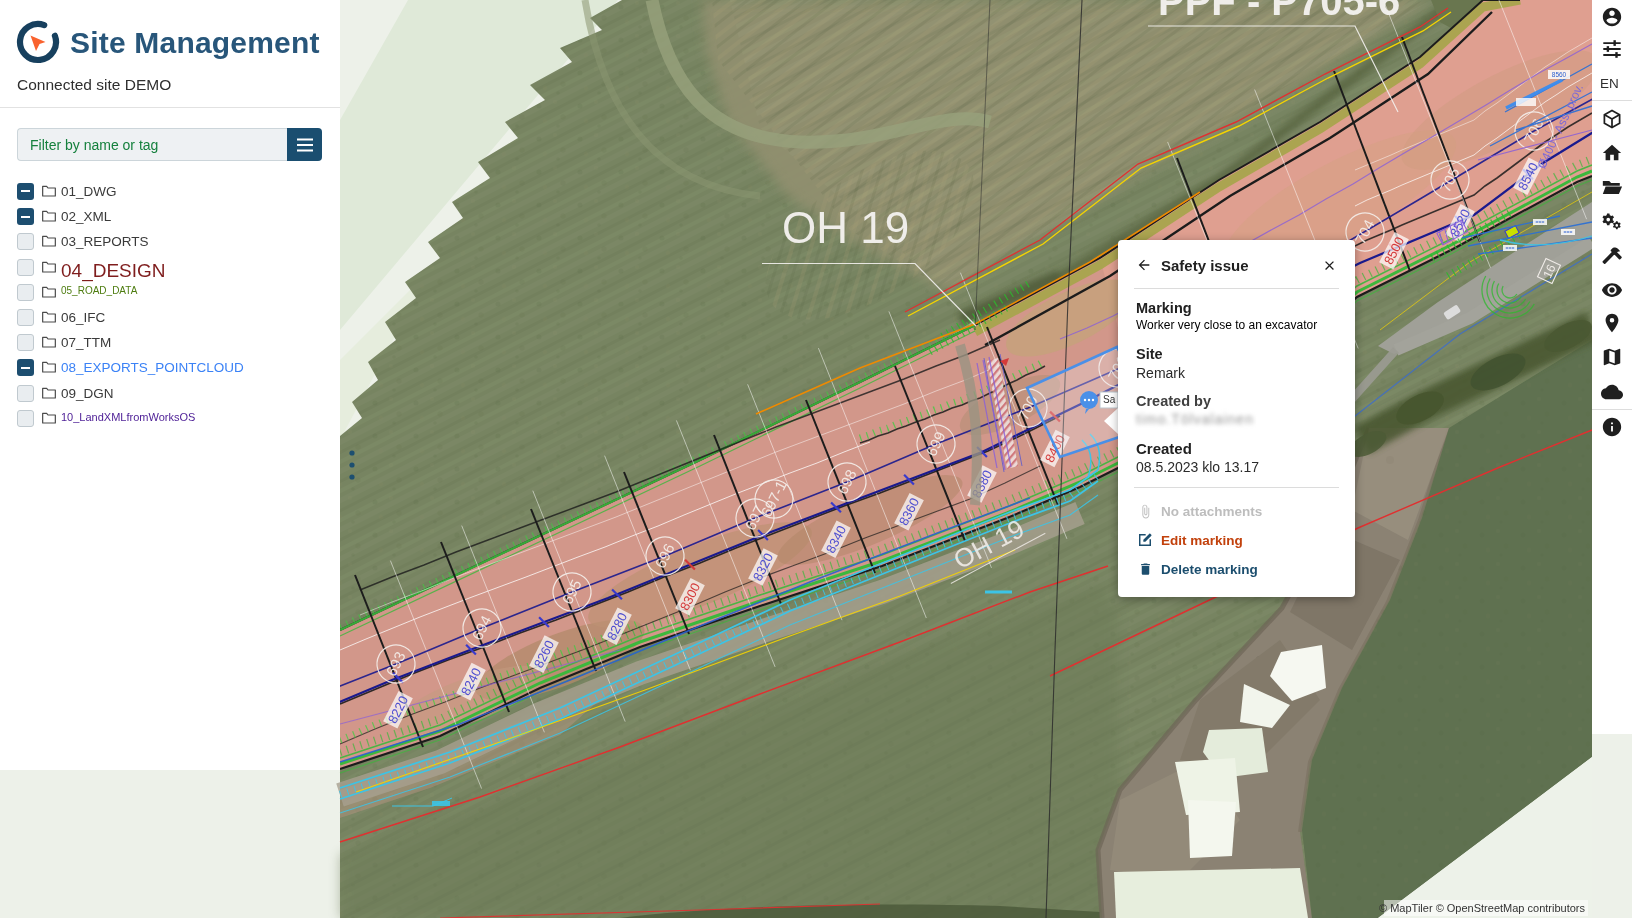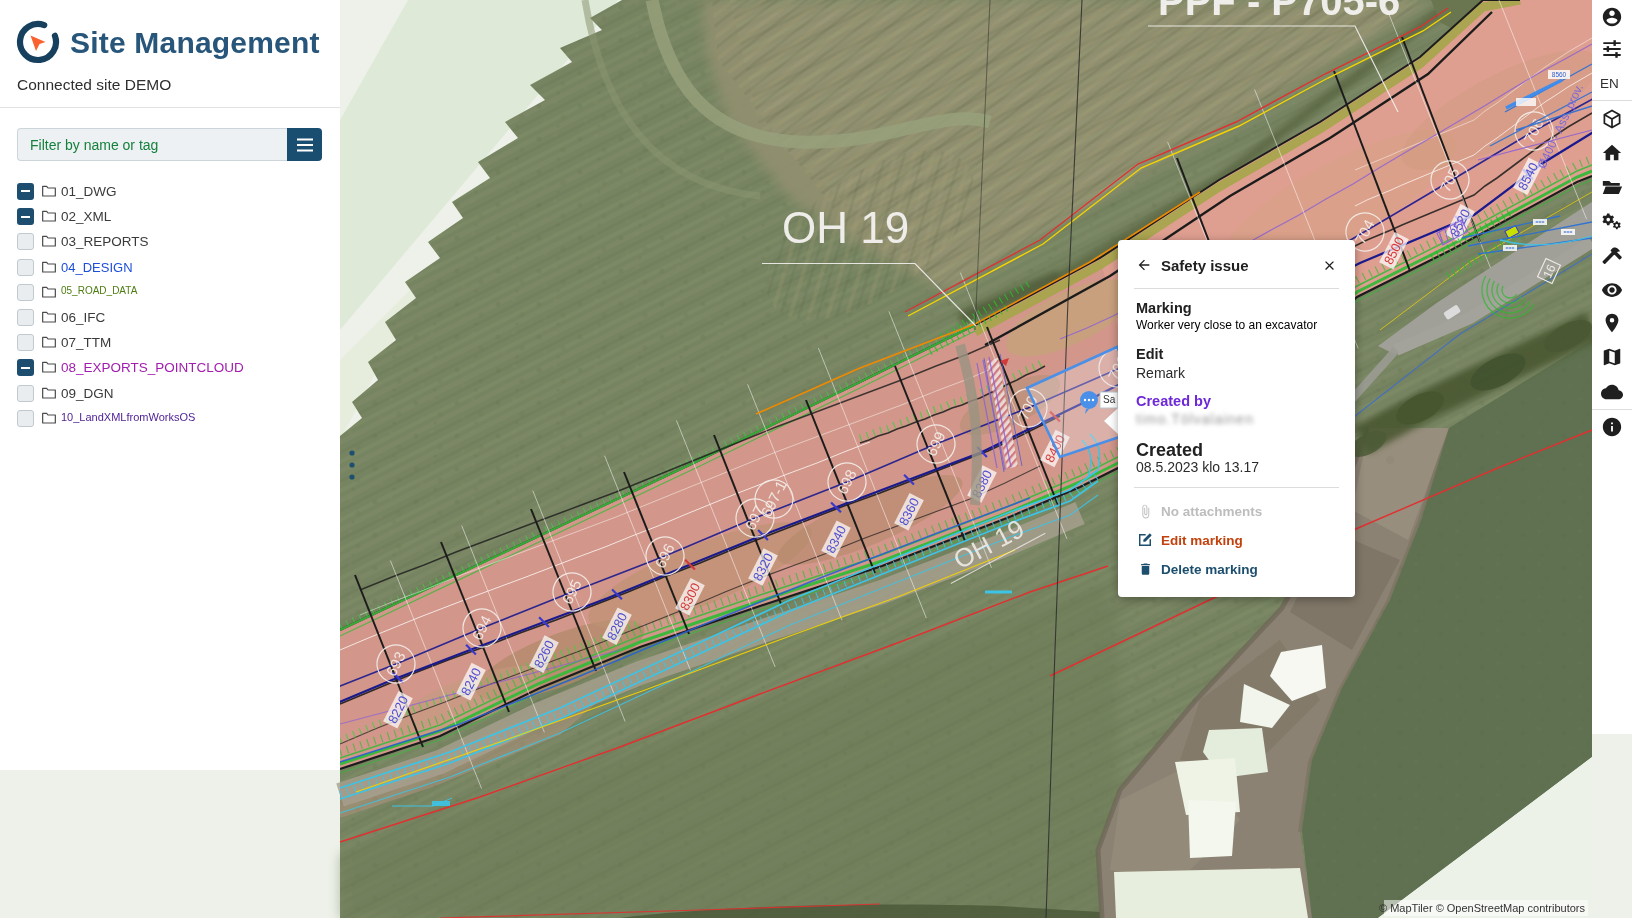--- a/index.html
+++ b/index.html
@@ -388,42 +388,42 @@
     <div style="position:absolute;left:61px;top:209px;font-size:13.5px;color:#3a3a3a">02_XML</div>
     <div style="position:absolute;left:17px;top:233px;width:17px;height:17px;background:#e9edf0;border:1.6px solid #c0c9cf;border-radius:3px"></div>
     <svg width="16" height="14" viewBox="0 0 24 20" style="position:absolute;left:41px;top:234px">
       <path d="M2.5 3 h6 l2 2.5 h11 v12 h-19 z" fill="none" stroke="#4a4a4a" stroke-width="1.8" stroke-linejoin="round"></path>
     </svg>
     <div style="position:absolute;left:61px;top:234px;font-size:13.5px;color:#3a3a3a">03_REPORTS</div>
     <div style="position:absolute;left:17px;top:259px;width:17px;height:17px;background:#e9edf0;border:1.6px solid #c0c9cf;border-radius:3px"></div>
     <svg width="16" height="14" viewBox="0 0 24 20" style="position:absolute;left:41px;top:260px">
       <path d="M2.5 3 h6 l2 2.5 h11 v12 h-19 z" fill="none" stroke="#4a4a4a" stroke-width="1.8" stroke-linejoin="round"></path>
     </svg>
-    <div style="position:absolute;left:61px;top:260px;font-size:13px;color:#1d4ed8">04_DESIGN</div>
+    <div style="position:absolute;left:61px;top:260px;font-size:19px;color:#7f1d1d">04_DESIGN</div>
     <div style="position:absolute;left:17px;top:284px;width:17px;height:17px;background:#e9edf0;border:1.6px solid #c0c9cf;border-radius:3px"></div>
     <svg width="16" height="14" viewBox="0 0 24 20" style="position:absolute;left:41px;top:285px">
       <path d="M2.5 3 h6 l2 2.5 h11 v12 h-19 z" fill="none" stroke="#4a4a4a" stroke-width="1.8" stroke-linejoin="round"></path>
     </svg>
     <div style="position:absolute;left:61px;top:285px;font-size:10px;color:#4d7c0f">05_ROAD_DATA</div>
     <div style="position:absolute;left:17px;top:309px;width:17px;height:17px;background:#e9edf0;border:1.6px solid #c0c9cf;border-radius:3px"></div>
     <svg width="16" height="14" viewBox="0 0 24 20" style="position:absolute;left:41px;top:310px">
       <path d="M2.5 3 h6 l2 2.5 h11 v12 h-19 z" fill="none" stroke="#4a4a4a" stroke-width="1.8" stroke-linejoin="round"></path>
     </svg>
     <div style="position:absolute;left:61px;top:310px;font-size:13.5px;color:#3a3a3a">06_IFC</div>
     <div style="position:absolute;left:17px;top:334px;width:17px;height:17px;background:#e9edf0;border:1.6px solid #c0c9cf;border-radius:3px"></div>
     <svg width="16" height="14" viewBox="0 0 24 20" style="position:absolute;left:41px;top:335px">
       <path d="M2.5 3 h6 l2 2.5 h11 v12 h-19 z" fill="none" stroke="#4a4a4a" stroke-width="1.8" stroke-linejoin="round"></path>
     </svg>
     <div style="position:absolute;left:61px;top:335px;font-size:13.5px;color:#3a3a3a">07_TTM</div>
     <div style="position:absolute;left:17px;top:359px;width:17px;height:17px;background:#1d4e70;border-radius:3px"></div>
     <div style="position:absolute;left:21px;top:367px;width:9px;height:2.2px;background:#fff"></div>
     <svg width="16" height="14" viewBox="0 0 24 20" style="position:absolute;left:41px;top:360px">
       <path d="M2.5 3 h6 l2 2.5 h11 v12 h-19 z" fill="none" stroke="#4a4a4a" stroke-width="1.8" stroke-linejoin="round"></path>
     </svg>
-    <div style="position:absolute;left:61px;top:360px;font-size:13.5px;color:#a21caf">08_EXPORTS_POINTCLOUD</div>
+    <div style="position:absolute;left:61px;top:360px;font-size:13.5px;color:#3b82f6">08_EXPORTS_POINTCLOUD</div>
     <div style="position:absolute;left:17px;top:385px;width:17px;height:17px;background:#e9edf0;border:1.6px solid #c0c9cf;border-radius:3px"></div>
     <svg width="16" height="14" viewBox="0 0 24 20" style="position:absolute;left:41px;top:386px">
       <path d="M2.5 3 h6 l2 2.5 h11 v12 h-19 z" fill="none" stroke="#4a4a4a" stroke-width="1.8" stroke-linejoin="round"></path>
     </svg>
     <div style="position:absolute;left:61px;top:386px;font-size:13.5px;color:#3a3a3a">09_DGN</div>
     <div style="position:absolute;left:17px;top:410px;width:17px;height:17px;background:#e9edf0;border:1.6px solid #c0c9cf;border-radius:3px"></div>
     <svg width="16" height="14" viewBox="0 0 24 20" style="position:absolute;left:41px;top:411px">
       <path d="M2.5 3 h6 l2 2.5 h11 v12 h-19 z" fill="none" stroke="#4a4a4a" stroke-width="1.8" stroke-linejoin="round"></path>
     </svg>
     <div style="position:absolute;left:61px;top:411px;font-size:11px;color:#4c1d95">10_LandXMLfromWorksOS</div>
@@ -434,25 +434,25 @@
   <svg width="16" height="16" viewBox="0 0 24 24" style="position:absolute;left:18px;top:17px">
       <path d="M20 11H7.83l5.59-5.59L12 4l-8 8 8 8 1.41-1.41L7.83 13H20v-2z" fill="#1f1f1f"></path>
     </svg>
   <div style="position:absolute;left:43px;top:17px;font-size:15px;font-weight:bold;color:#212121">Safety issue</div>
   <svg width="15" height="15" viewBox="0 0 24 24" style="position:absolute;left:204px;top:18px">
       <path d="M19 6.41 17.59 5 12 10.59 6.41 5 5 6.41 10.59 12 5 17.59 6.41 19 12 13.41 17.59 19 19 17.59 13.41 12z" fill="#1f1f1f"></path>
     </svg>
   <div style="position:absolute;left:16px;top:48px;width:205px;height:1px;background:#dcdcdc"></div>
   <div style="position:absolute;left:18px;top:60px;font-size:14.5px;font-weight:bold;color:#212121">Marking</div>
   <div style="position:absolute;left:18px;top:78px;font-size:12px;color:#000000">Worker very close to an excavator</div>
-  <div style="position:absolute;left:18px;top:106px;font-size:14.5px;font-weight:bold;color:#212121">Edit</div>
+  <div style="position:absolute;left:18px;top:106px;font-size:14.5px;font-weight:bold;color:#212121">Site</div>
   <div style="position:absolute;left:18px;top:125px;font-size:14px;color:#2b2b2b">Remark</div>
-  <div style="position:absolute;left:18px;top:153px;font-size:14.5px;font-weight:bold;color:#6d28d9">Created by</div>
+  <div style="position:absolute;left:18px;top:153px;font-size:14.5px;font-weight:bold;color:#404040">Created by</div>
   <div style="position:absolute;left:18px;top:171px;font-size:14px;color:#979797;filter:blur(2.2px);letter-spacing:1px">timo.Tölvalainen</div>
-  <div style="position:absolute;left:18px;top:200px;font-size:18px;font-weight:bold;color:#212121">Created</div>
+  <div style="position:absolute;left:18px;top:200px;font-size:15px;font-weight:bold;color:#212121">Created</div>
   <div style="position:absolute;left:18px;top:219px;font-size:14px;color:#2b2b2b">08.5.2023 klo 13.17</div>
   <div style="position:absolute;left:16px;top:247px;width:205px;height:1px;background:#dcdcdc"></div>
   <svg width="15" height="15" viewBox="0 0 24 24" style="position:absolute;left:20px;top:264px">
       <path d="M16.5 6v11.5c0 2.21-1.79 4-4 4s-4-1.79-4-4V5c0-1.38 1.12-2.5 2.5-2.5s2.5 1.12 2.5 2.5v10.5c0 .55-.45 1-1 1s-1-.45-1-1V6H10v9.5c0 1.38 1.12 2.5 2.5 2.5s2.5-1.12 2.5-2.5V5c0-2.21-1.79-4-4-4S7 2.79 7 5v12.5c0 3.04 2.46 5.5 5.5 5.5s5.5-2.46 5.5-5.5V6h-1.5z" fill="#bdbdbd"></path>
     </svg>
   <div style="position:absolute;left:43px;top:264px;font-size:13.5px;font-weight:bold;color:#bdbdbd">No attachments</div>
   <svg width="16" height="16" viewBox="0 0 24 24" style="position:absolute;left:19px;top:292px">
       <path d="M3 3 h10 v2.2 H5.2 V18.8 H18.8 V11 H21 v10 H3 Z" fill="#1c4e6e"></path>
       <path d="M9.5 14.5 v-3 L18.5 2.5 c.4-.4 1-.4 1.4 0 l1.6 1.6 c.4.4.4 1 0 1.4 L12.5 14.5 Z" fill="#1c4e6e"></path>
     </svg>

